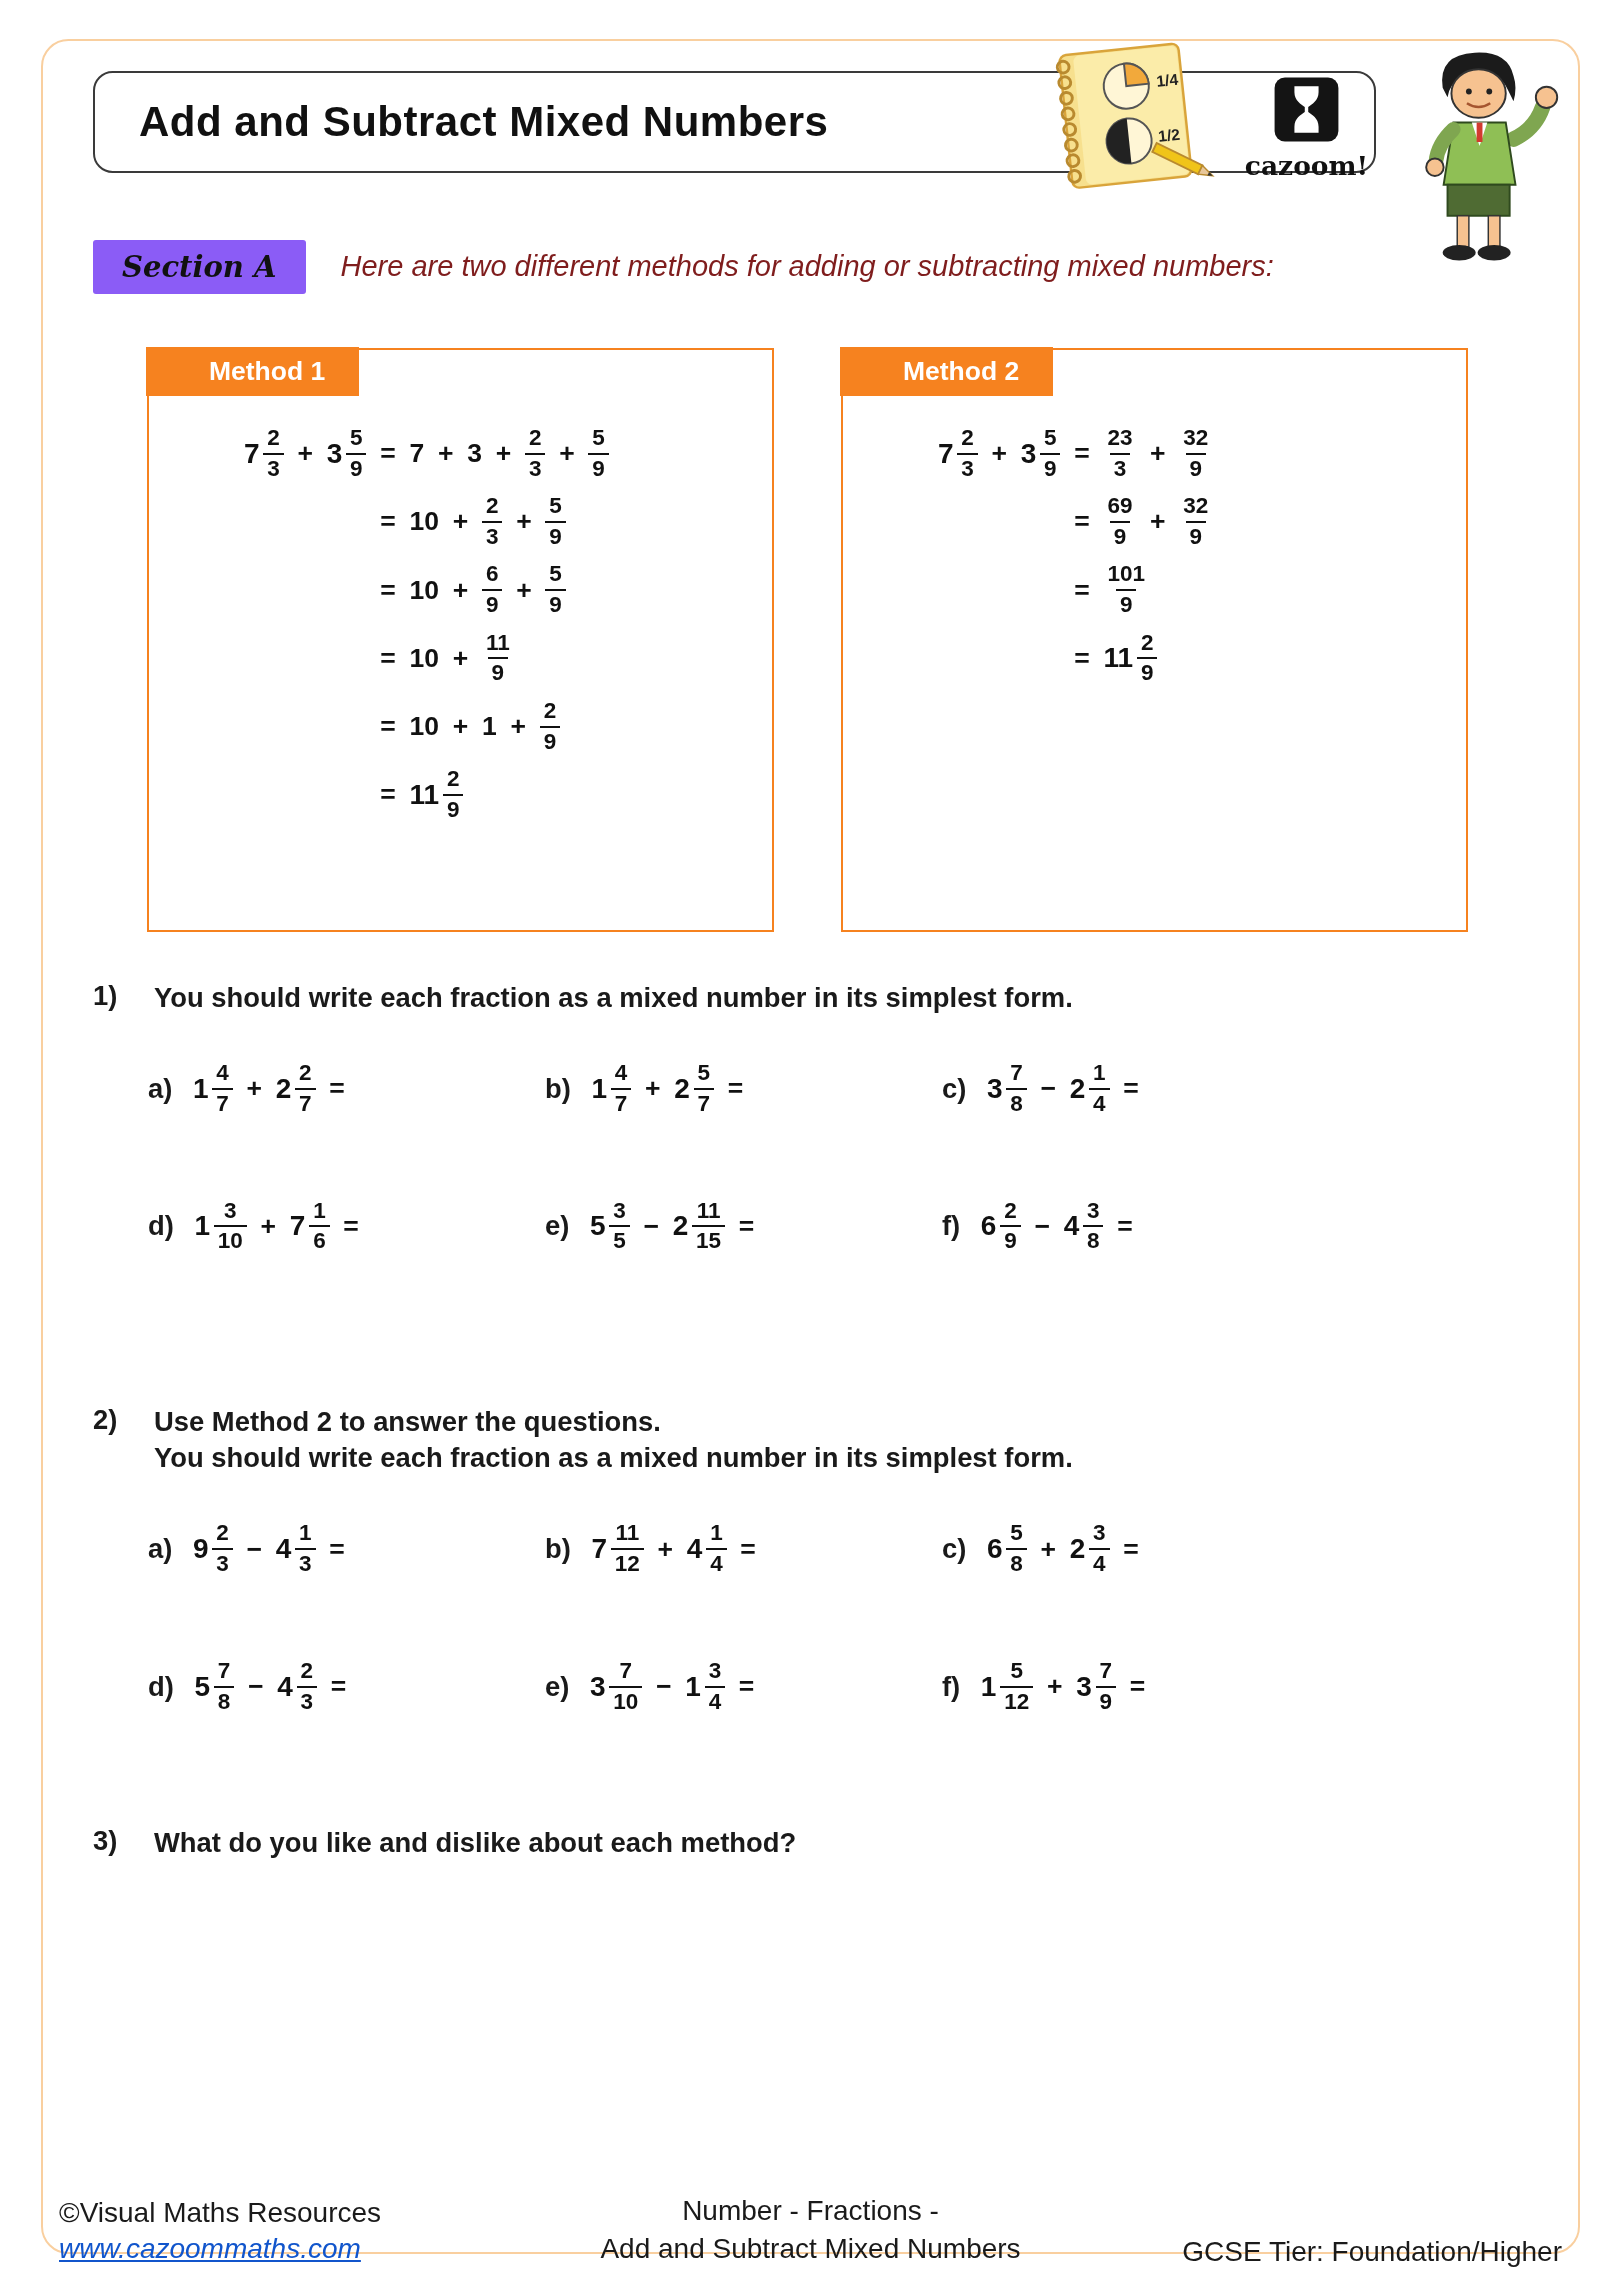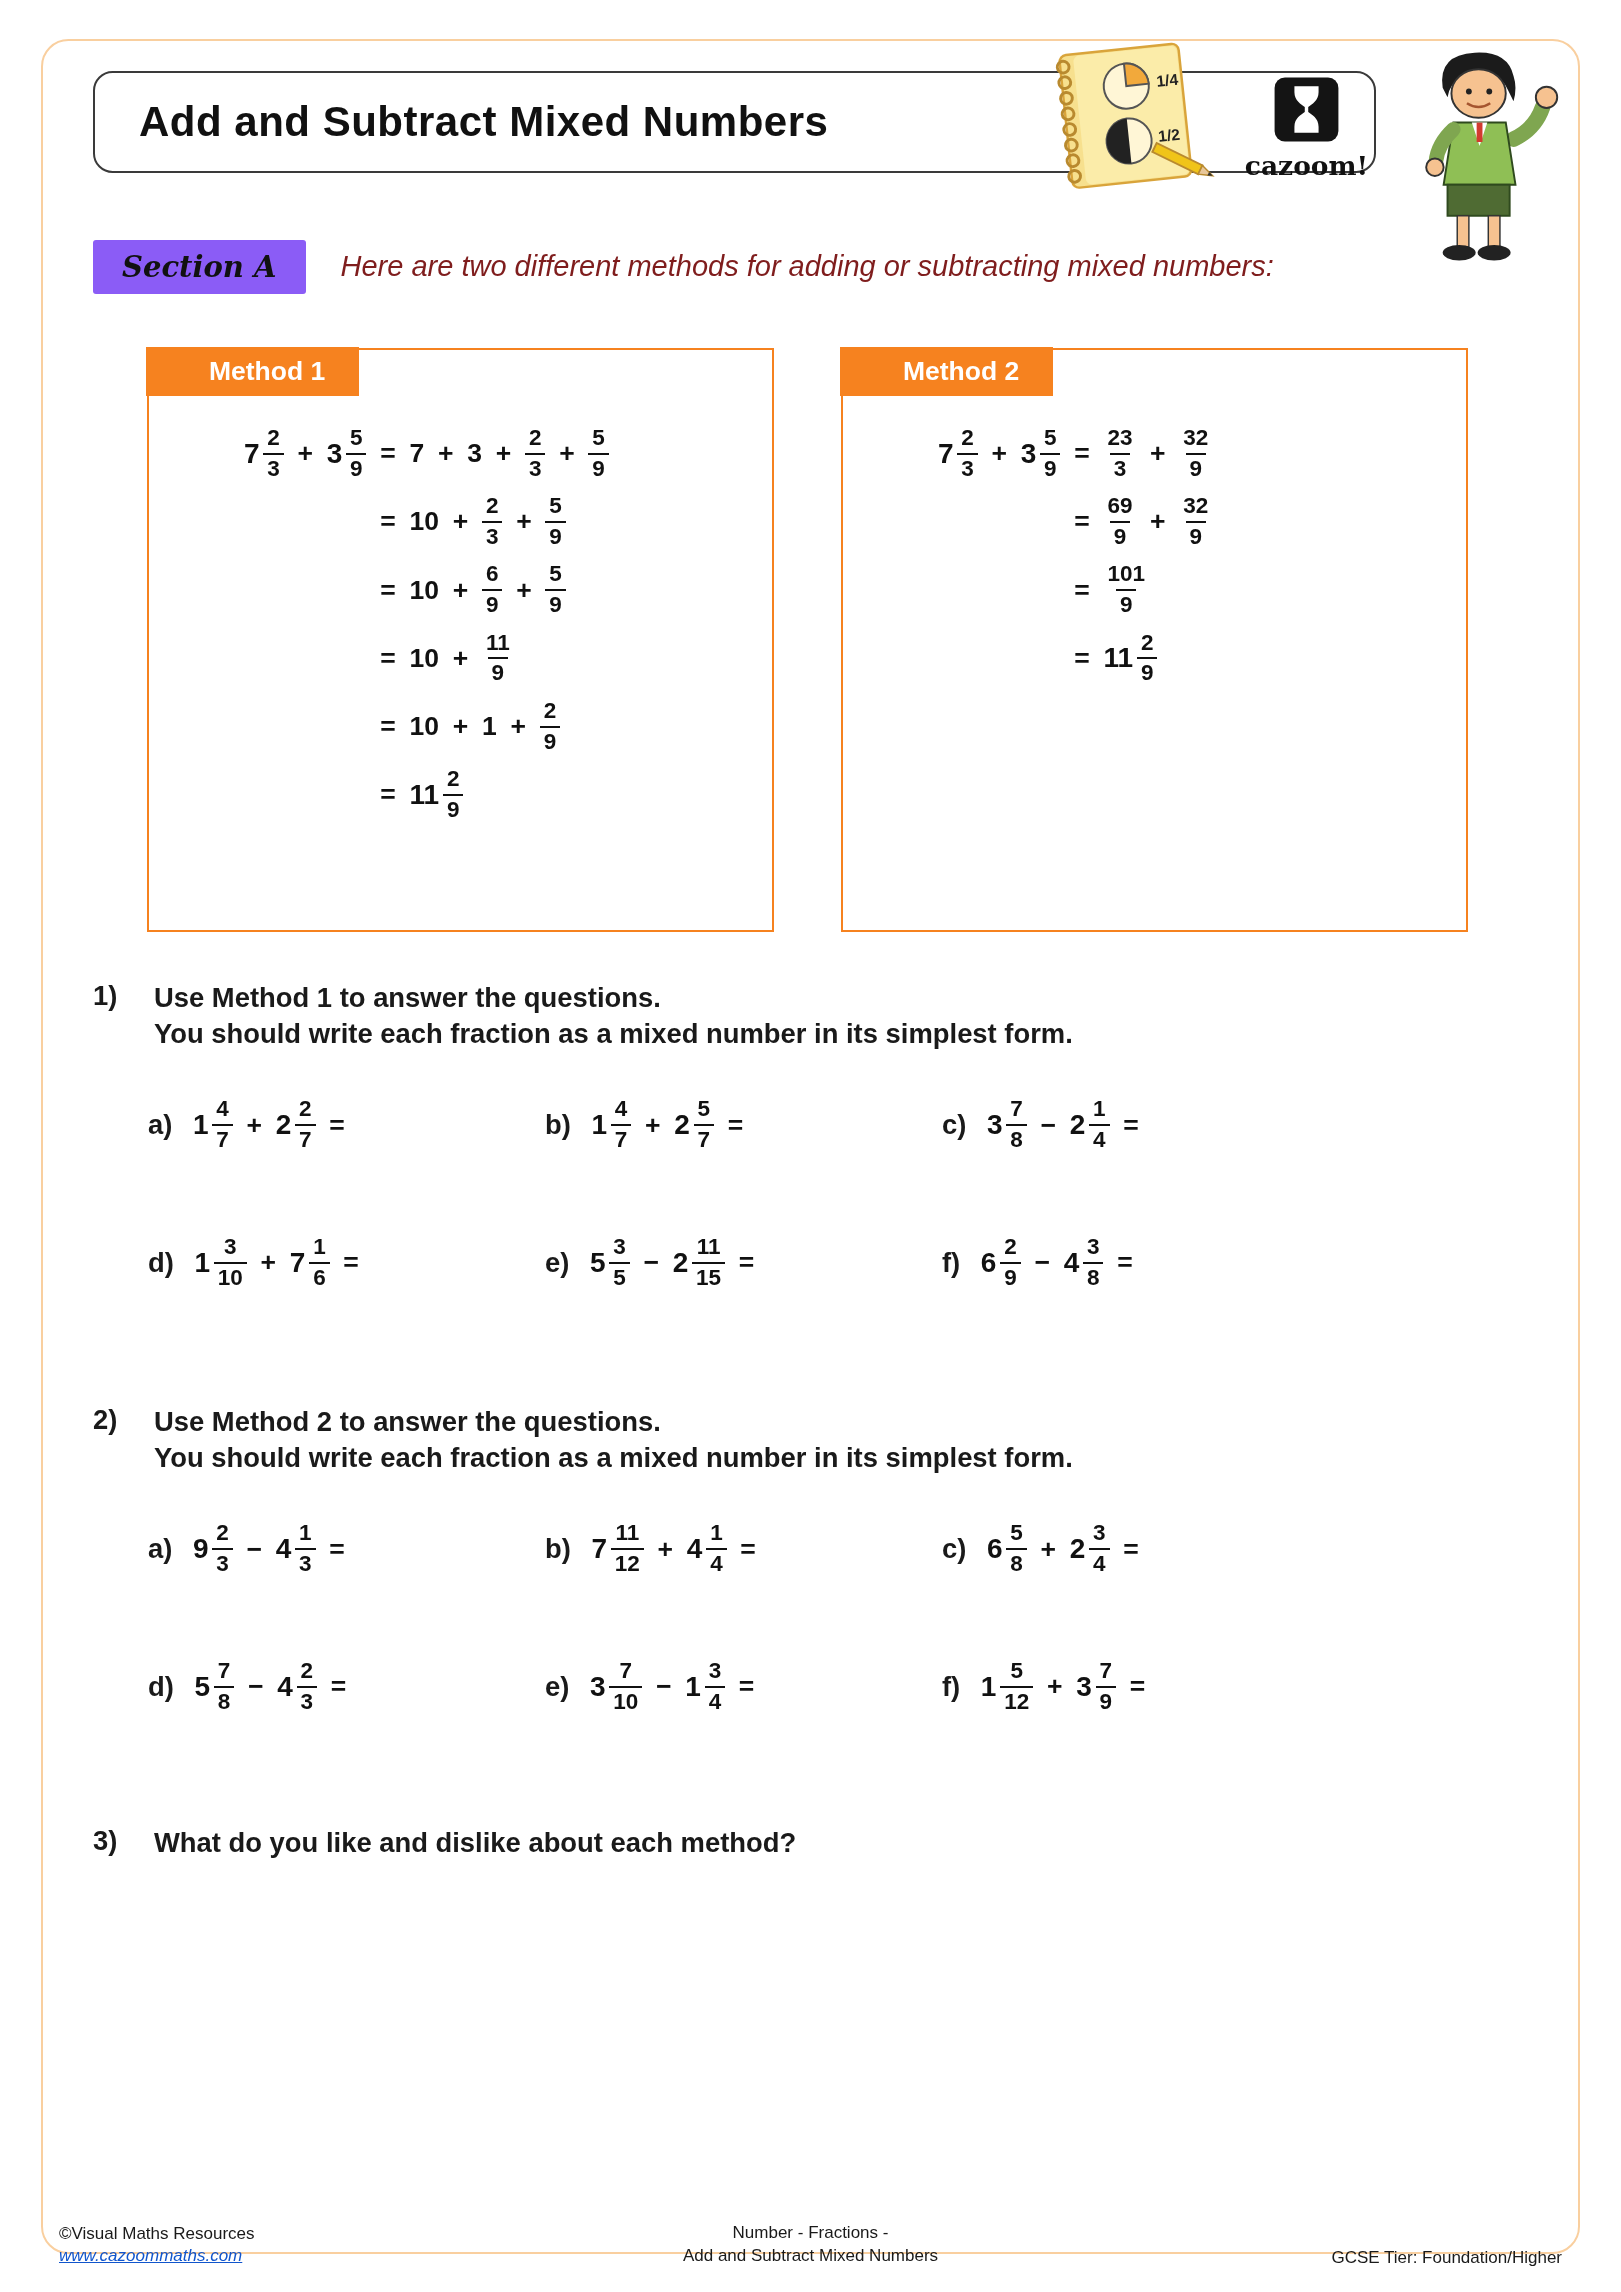--- a/index.html
+++ b/index.html
@@ -51,21 +51,21 @@
   .q-head{display:flex;align-items:flex-start;}
   .q-num{font-weight:bold;font-size:27.4px;width:61px;flex:0 0 61px;}
   .q-prompt{font-weight:bold;font-size:27.4px;line-height:1.32;}
   .q-items{margin-top:45px;padding-left:55px;display:grid;
     grid-template-columns:397px 397px auto;row-gap:82px;align-items:center;}
   .q-item{display:flex;align-items:center;}
   .q-label{font-weight:bold;font-size:27.4px;margin-right:13.7px;}
   .q-expr{display:flex;align-items:center;}
 
   
-  .footer{position:absolute;left:0;right:0;bottom:25.5px;height:73px;font-size:17px;padding-left:44px;}
+  .footer{position:absolute;left:0;right:0;bottom:25.5px;height:73px;font-size:28px;padding-left:44px;}
   .f-left{position:absolute;left:59px;bottom:0;line-height:1.3;}
   .f-link{color:#1155CC;text-decoration:underline;cursor:pointer;display:inline-block;font-style:italic;}
   .f-center{position:absolute;left:50%;transform:translateX(-50%);bottom:0;text-align:center;line-height:1.35;}
   .f-right{position:absolute;right:59px;bottom:0;}
 </style>
 </head>
 <body>
 
 <div class="page-border"></div>
 
@@ -331,21 +331,20 @@
           </span>
         </div>
       </div>
   </div>
 </div>
 
 <div class="question" id="q1">
   <div class="q-head">
     <span class="q-num">1)</span>
     <div class="q-prompt">
-      <div>Use Method 1 to answer the questions.</div>
       <div>You should write each fraction as a mixed number in its simplest form.</div>
     </div>
   </div>
   <div class="q-items">
       <div class="q-item">
         <span class="q-label">a)</span>
         <span class="q-expr">
           <span class="mixed">
             <span class="whole">1</span>
             <span class="frac">

